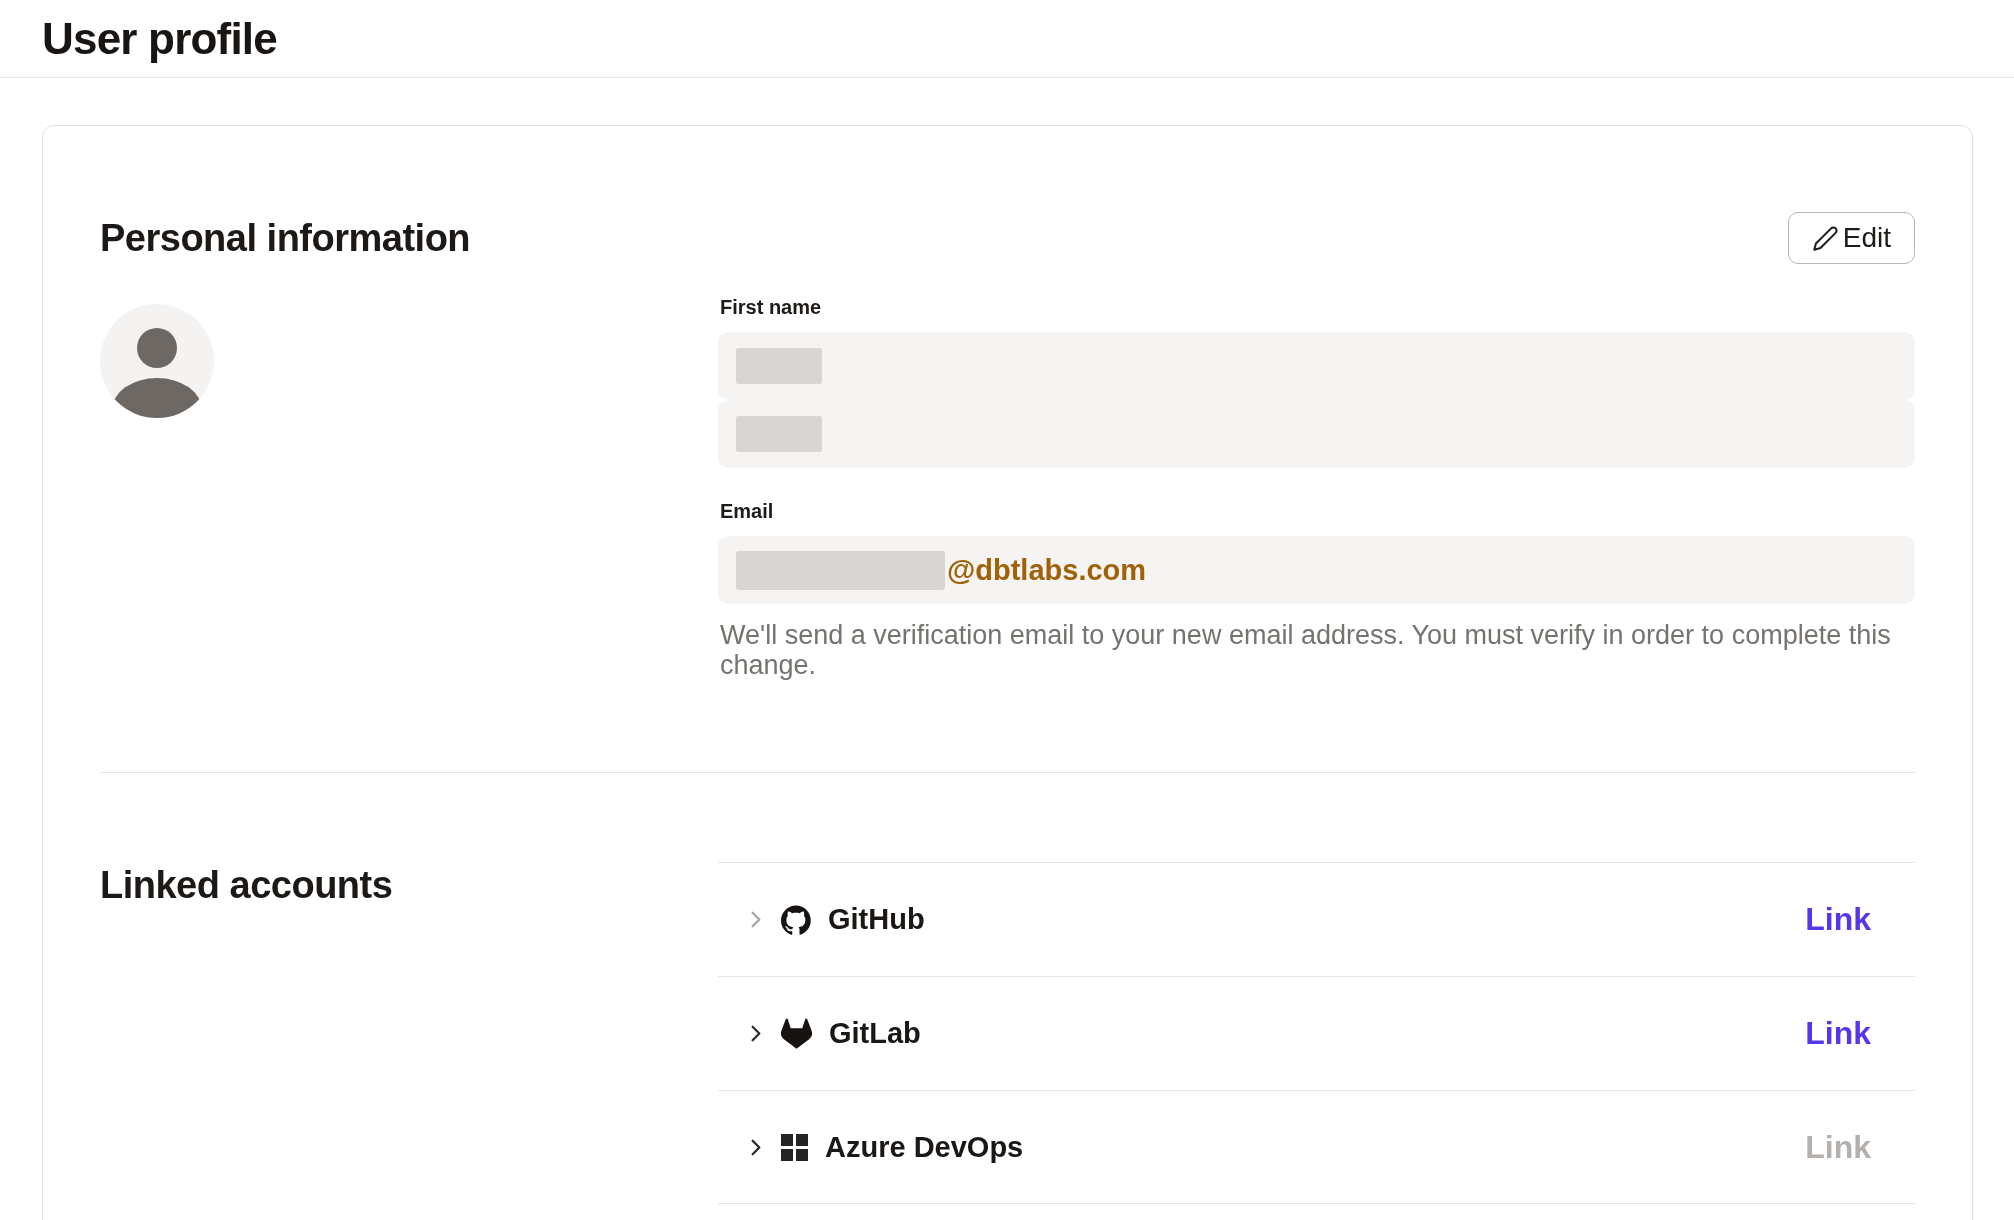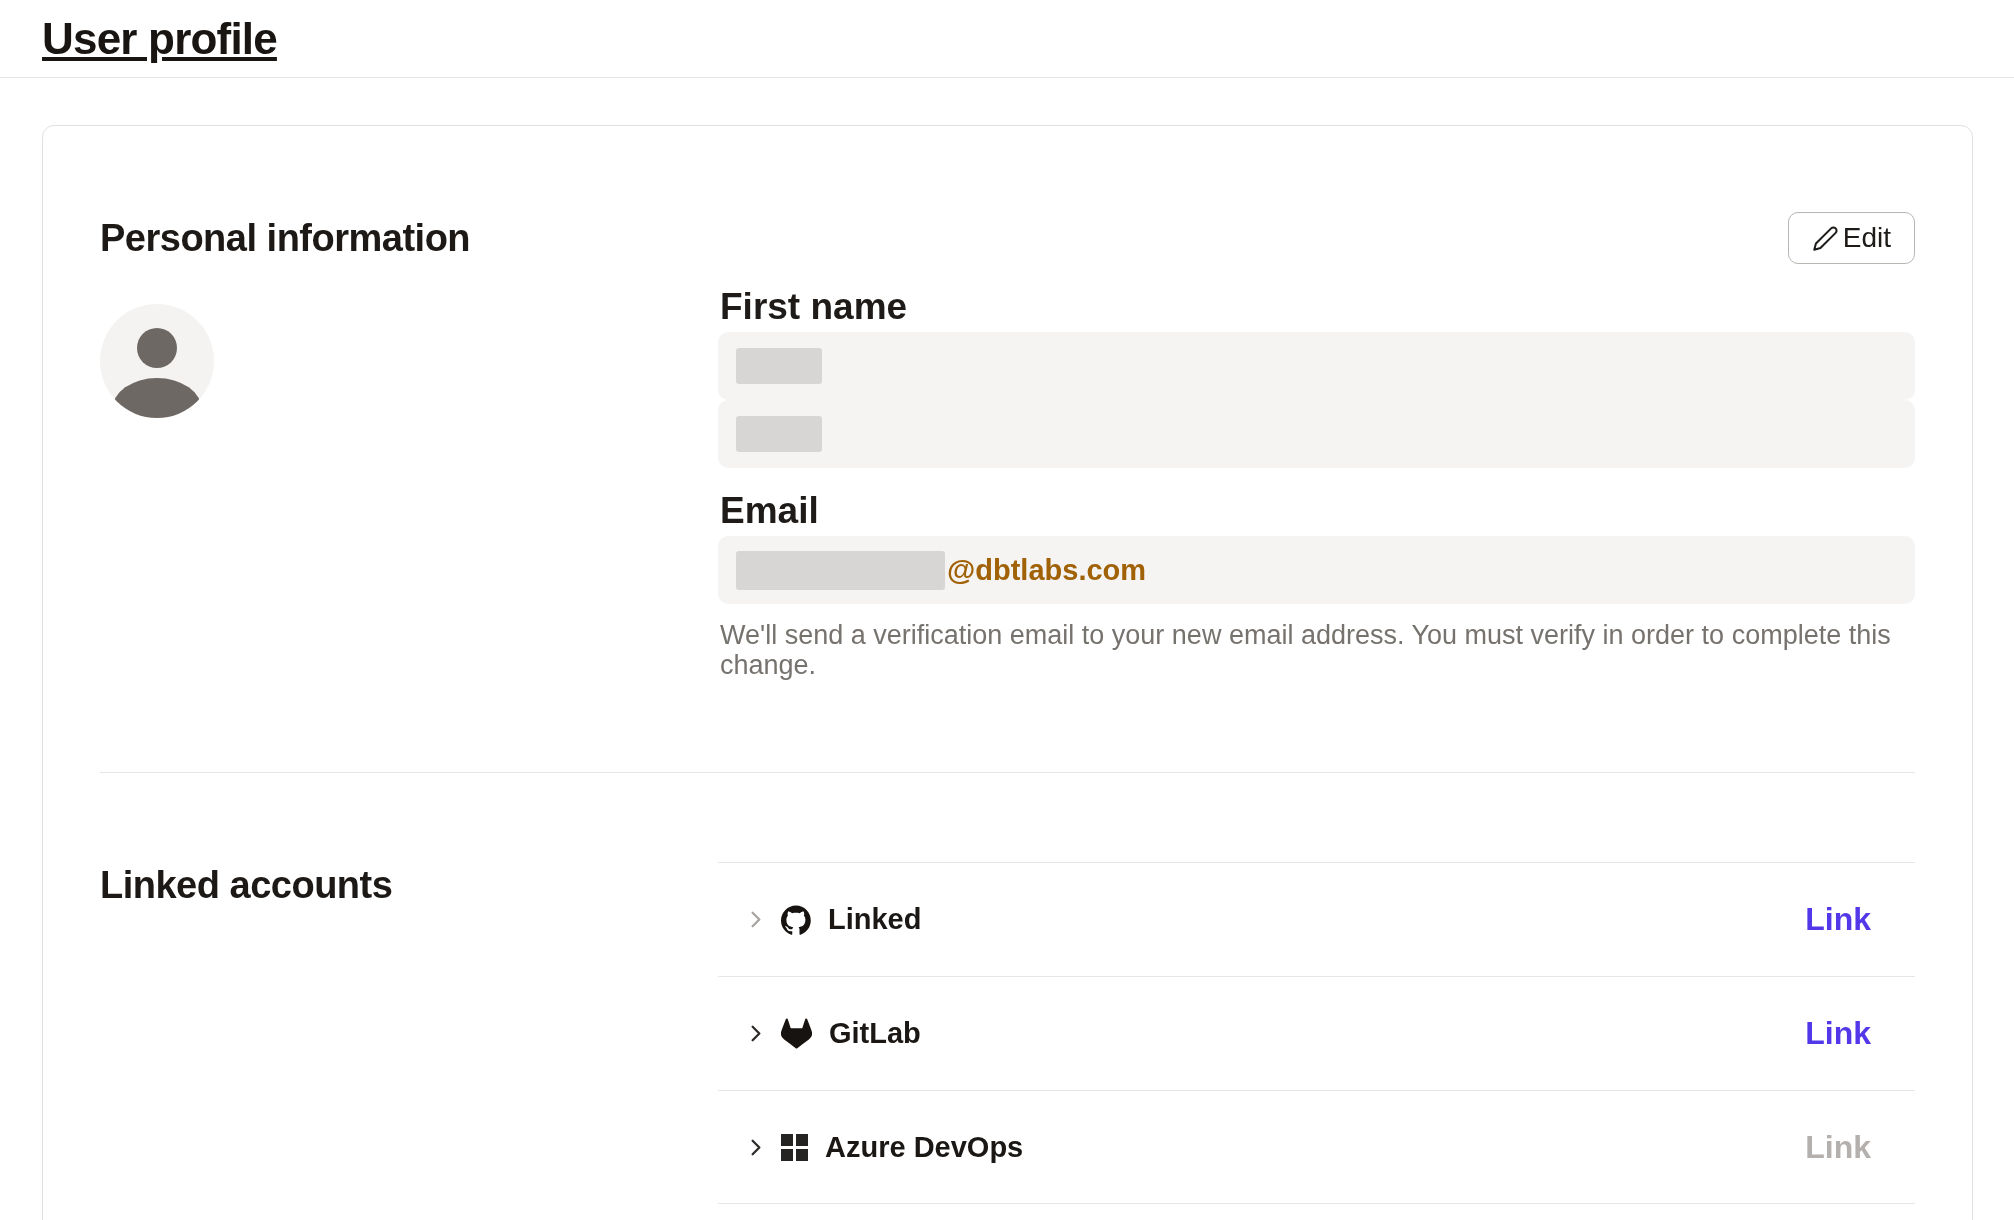--- a/index.html
+++ b/index.html
@@ -15,21 +15,21 @@
 
   
   .page-header {
     height: 78px;
     border-bottom: 1px solid var(--divider, #e8e6e3);
     display: flex; align-items: center;
     padding: 0 42px;
   }
   .page-title {
     font-size: 44px; font-weight: 700; letter-spacing: -0.8px;
-    margin: 0; color: #181512; text-decoration: underline;
+    margin: 0; color: #181512;
   }
 
   
   .card {
     margin: 47px 41px 0 42px;
     height: 1200px;
     border: 1px solid #e2e0dd;
     border-radius: 12px;
     padding: 0 57px;
     background: #fff;
@@ -73,21 +73,21 @@
     background: #6e6864;
   }
   .avatar .shoulders {
     position: absolute; left: 12px; top: 74px;
     width: 90px; height: 64px; border-radius: 50%;
     background: #6e6864;
   }
 
   .pi-fields { flex: 1; }
   .field-label {
-    font-size: 37px; font-weight: 600; line-height: 30px;
+    font-size: 20px; font-weight: 600; line-height: 30px;
     margin: 28px 0 10px 2px; color: #1e1b18;
   }
   .field-label.first { margin-top: 0; }
   .input {
     height: 68px; width: 100%;
     background: var(--input-bg, #f5f4f3);
     border-radius: 10px;
     display: flex; align-items: center;
     padding: 0 18px;
   }
@@ -212,21 +212,21 @@
         <span class="chevron muted">
           <svg width="23" height="23" viewBox="0 0 24 24" fill="none" stroke="currentColor" stroke-width="2.4" stroke-linecap="round" stroke-linejoin="round">
               <polyline points="9 5 16 12 9 19"></polyline>
             </svg>
         </span>
         <span class="provider-icon">
           <svg width="30" height="30" viewBox="0 0 24 24" fill="#171310">
             <path d="M12 .3C5.4.3 0 5.7 0 12.3c0 5.3 3.4 9.8 8.2 11.4.6.1.8-.3.8-.6v-2.2c-3.3.7-4-1.4-4-1.4-.5-1.4-1.3-1.8-1.3-1.8-1.1-.7.1-.7.1-.7 1.2.1 1.8 1.2 1.8 1.2 1.1 1.8 2.8 1.3 3.5 1 .1-.8.4-1.3.7-1.6-2.7-.3-5.5-1.3-5.5-5.9 0-1.3.5-2.4 1.2-3.2-.1-.3-.5-1.5.1-3.2 0 0 1-.3 3.3 1.2 1-.3 2-.4 3-.4s2 .1 3 .4c2.3-1.5 3.3-1.2 3.3-1.2.7 1.7.2 2.9.1 3.2.8.8 1.2 1.9 1.2 3.2 0 4.6-2.8 5.6-5.5 5.9.4.4.8 1.1.8 2.2v3.3c0 .3.2.7.8.6 4.8-1.6 8.2-6.1 8.2-11.4C24 5.7 18.6.3 12 .3z"></path>
           </svg>
         </span>
-        <span class="account-label">Linked</span>
+        <span class="account-label">GitHub</span>
         <a class="account-link">Link</a>
       </div>
 
       <div class="account-row">
         <span class="chevron dark">
           <svg width="23" height="23" viewBox="0 0 24 24" fill="none" stroke="currentColor" stroke-width="2.4" stroke-linecap="round" stroke-linejoin="round">
               <polyline points="9 5 16 12 9 19"></polyline>
             </svg>
         </span>
         <span class="provider-icon">

